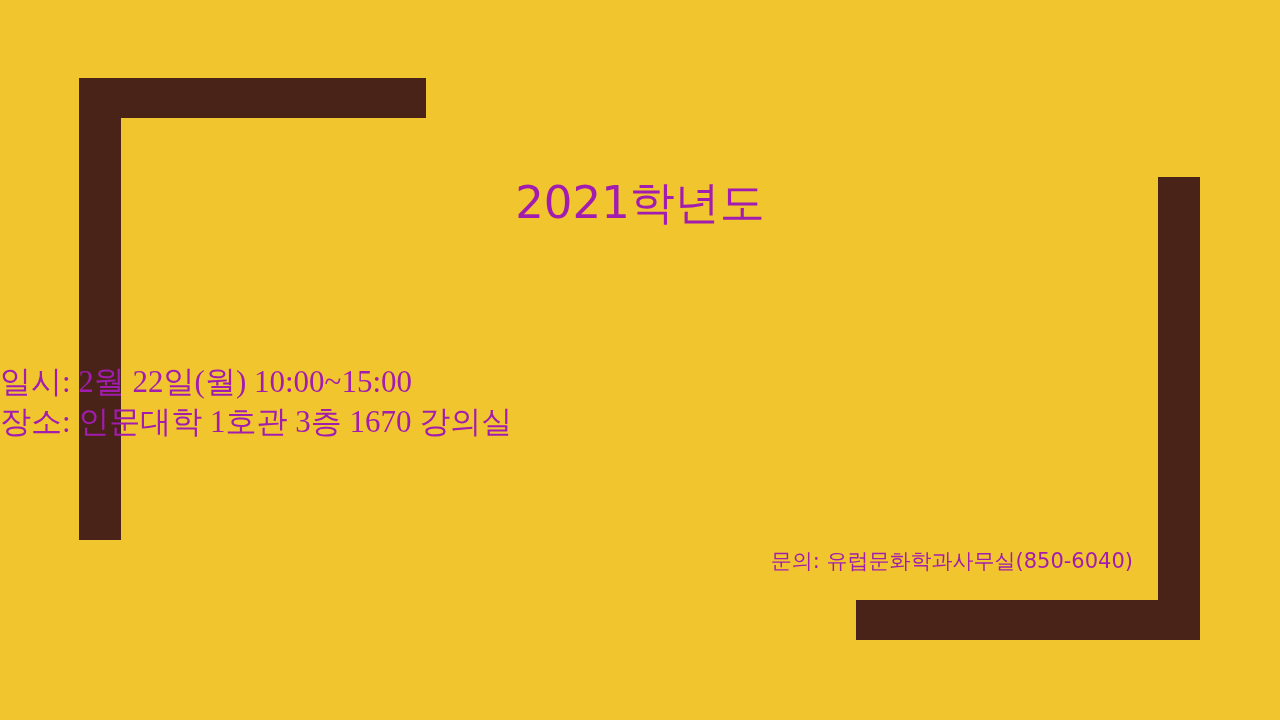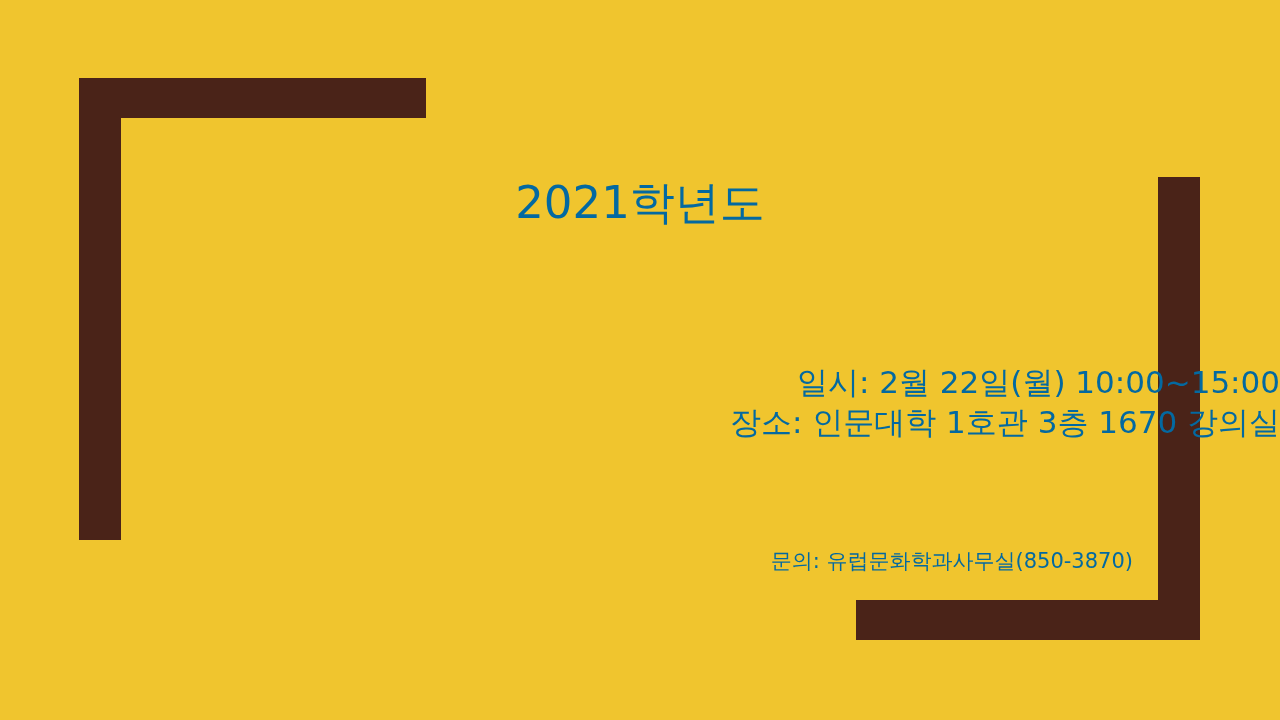--- a/index.html
+++ b/index.html
@@ -55,21 +55,21 @@
     left: 1158px;
     top: 177px;
     width: 42px;
     height: 463px;
   }
 
   
   .text-layer {
     position: absolute;
     inset: 0;
-    color: #0369a1;
+    color: #a21caf;
     padding-left: 15px;
   }
 
   #title-block {
     position: absolute;
     left: 0;
     right: 0;
     top: 176px;
     text-align: center;
     line-height: 1.18;
@@ -80,22 +80,23 @@
     font-weight: 400;
     letter-spacing: 0px;
     white-space: nowrap;
   }
 
   #details-block {
     position: absolute;
     left: 0;
     right: 0;
     top: 362px;
-    text-align: right;
+    text-align: left;
     line-height: 1.30;
+    font-family: Liberation Serif, serif;
   }
   .detail-line {
     display: block;
     font-size: 31px;
     font-weight: 400;
     white-space: nowrap;
   }
 
   #contact-block {
     position: absolute;
@@ -127,17 +128,17 @@
     <div id="title-block">
       <span class="title-line">2021학년도</span>
     </div>
 
     <div id="details-block">
       <span class="detail-line">일시: 2월 22일(월) 10:00~15:00</span>
       <span class="detail-line">장소: 인문대학 1호관 3층 1670 강의실</span>
     </div>
 
     <div id="contact-block">
-      <span id="contact-line">문의: 유럽문화학과사무실(850-3870)</span>
+      <span id="contact-line">문의: 유럽문화학과사무실(850-6040)</span>
     </div>
 
   </div>
 </div>
 
 </body></html>

